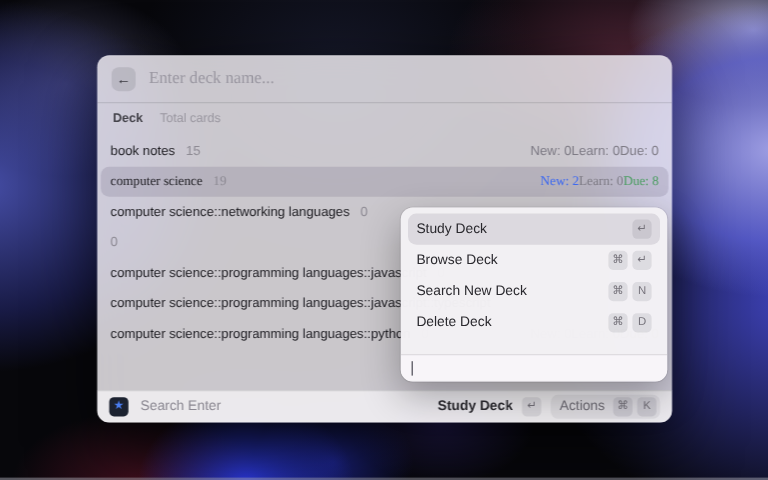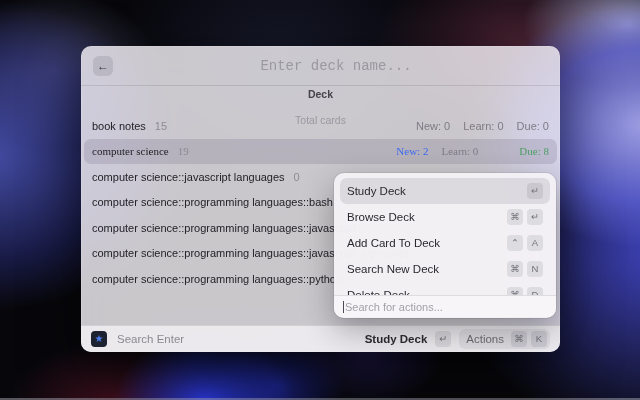--- a/index.html
+++ b/index.html
@@ -45,47 +45,46 @@
     padding: 0 12px; border-bottom: 1px solid rgba(55,55,65,.14);
   }
   .back-btn {
     width: 20px; height: 20px; border-radius: 6px; flex: 0 0 auto;
     background: rgba(40,40,50,.12);
     display: flex; align-items: center; justify-content: center;
     font-size: 12px; color: #39383f; cursor: pointer;
   }
   .deck-input {
     flex: 1; background: transparent; border: none; outline: none;
-    font-family: Liberation Mono, monospace;
-    font-size: 14px; color: #2b2a30; text-align: center;
+    font-family: Liberation Serif, serif;
+    font-size: 14px; color: #2b2a30;
   }
   .deck-input::placeholder { color: #9b98a2; }
   .col-header {
     height: 21px; display: flex; align-items: center; gap: 14px;
     padding: 0 13px; margin-top: 2px;
     font-size: 10.5px;
-    flex-direction: column;
   }
   .col-deck { color: #45444b; font-weight: bold; }
   .col-total { color: #9b98a1; }
   
   .deck-list { position: absolute; top: 67px; left: 0; right: 0; bottom: 27px; overflow: hidden; }
   .deck-row {
     height: 25.5px; margin: 0 3px; padding: 0 8px; border-radius: 7px;
     display: flex; align-items: center; font-size: 11px; cursor: pointer;
     white-space: nowrap;
   }
   .deck-row.selected { background: rgba(110,105,130,.22); font-family: Liberation Serif, serif; }
   .deck-name { color: #232227; margin-right: 9px; }
   .deck-count { color: #8e8b94; }
   .spacer { flex: 1; }
-  .stats { display: flex; gap: 13px; font-size: 11px; }
+  .stats { display: flex; font-size: 11px; }
   .st { color: #7e7b85; }
   .st.blue { color: #3f6af0; }
-  .st.green { color: #4c9e62; margin-left: 28px; }
+  .st.green { color: #4c9e62; }
   
   .status-bar {
     position: absolute; left: 0; right: 0; bottom: 0; height: 27px;
     background: rgba(248,246,249,.72);
     border-top: 1px solid rgba(55,55,65,.14);
     display: flex; align-items: center; padding: 0 10px;
   }
   .app-icon {
     width: 16px; height: 16px; border-radius: 4px; background: #1c2230;
     display: flex; align-items: center; justify-content: center;
@@ -172,26 +171,25 @@
       <span class="spacer"></span>
       <span class="stats">
         <span class="st blue">New: 2</span>
         <span class="st">Learn: 0</span>
         <span class="st green">Due: 8</span>
       </span>
     </div>
 
 
     <div class="deck-row">
-      <span class="deck-name">computer science::javascript languages</span>
-      <span class="deck-count">0</span>
-    </div>
-
-    <div class="deck-row">
-      <span class="deck-name">computer science::programming languages::bash</span>
+      <span class="deck-name">computer science::networking languages</span>
+      <span class="deck-count">0</span>
+    </div>
+
+    <div class="deck-row">
       <span class="deck-count">0</span>
     </div>
 
 
     <div class="deck-row">
       <span class="deck-name">computer science::programming languages::javascript</span>
       <span class="deck-count">0</span>
     </div>
 
     <div class="deck-row">
@@ -241,42 +239,34 @@
     </div>
 
     <div class="menu-item">
       <span>Browse Deck</span>
       <span class="menu-keys">
         <kbd>⌘</kbd>
         <kbd>↵</kbd>
       </span>
     </div>
 
-    <div class="menu-item">
-      <span>Add Card To Deck</span>
-      <span class="menu-keys">
-        <kbd>⌃</kbd>
-        <kbd>A</kbd>
-      </span>
-    </div>
 
     <div class="menu-item">
       <span>Search New Deck</span>
       <span class="menu-keys">
         <kbd>⌘</kbd>
         <kbd>N</kbd>
       </span>
     </div>
 
     <div class="menu-item">
       <span>Delete Deck</span>
       <span class="menu-keys">
         <kbd>⌘</kbd>
         <kbd>D</kbd>
       </span>
     </div>
 
   </div>
   <div class="menu-search">
     <span class="caret"></span>
-    <input type="text" placeholder="Search for actions..." style="">
   </div>
 </div>
 
 </body></html>

